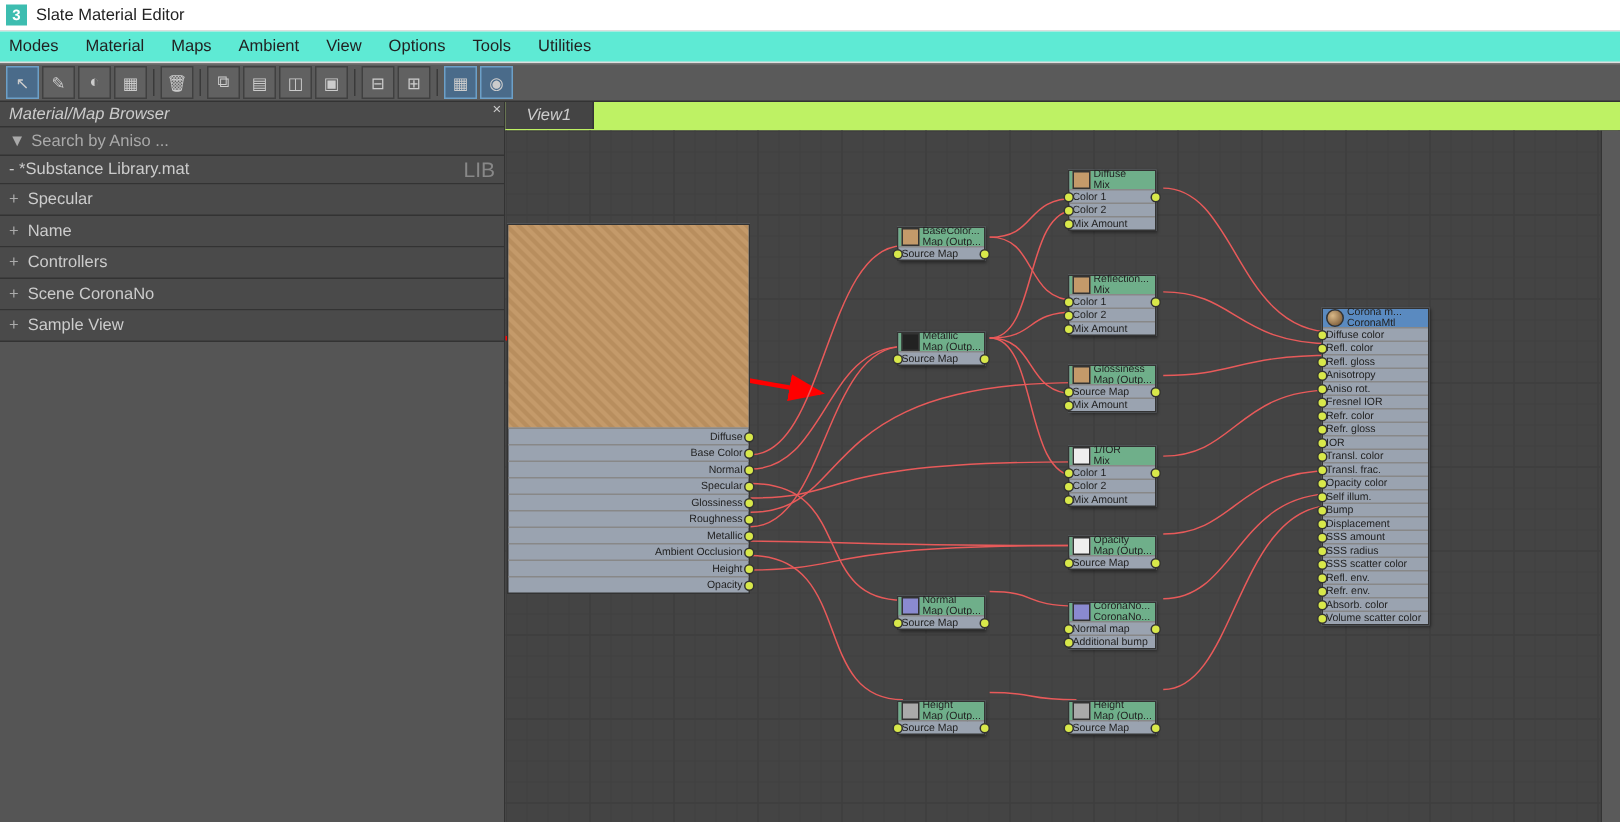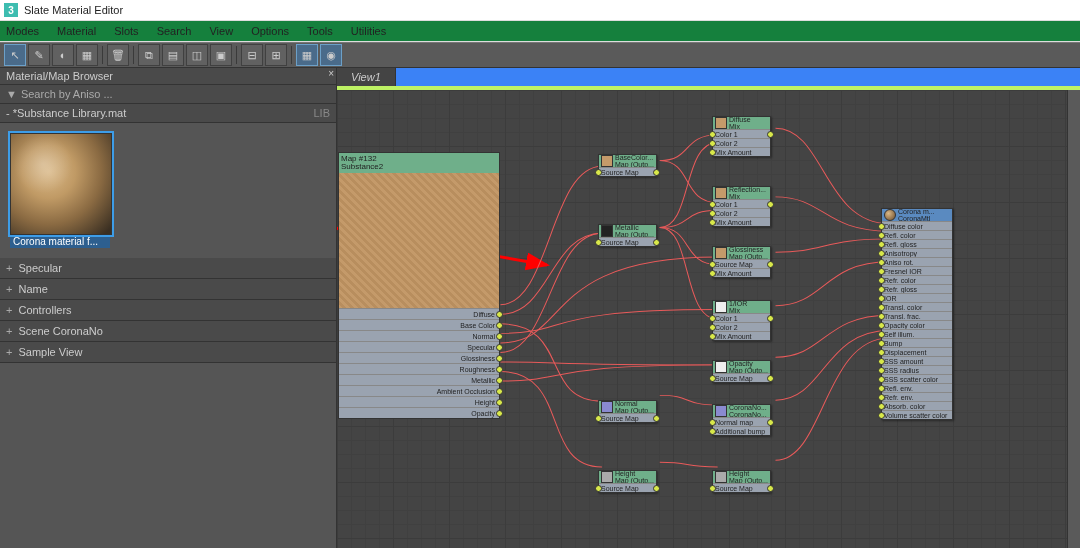--- a/index.html
+++ b/index.html
@@ -1,41 +1,41 @@
 <!DOCTYPE html>
 <html><head>
 <meta charset="utf-8">
 <style>
 html,body{margin:0;padding:0;width:1080px;height:548px;font-family:"Segoe UI",Tahoma,sans-serif;font-size:11px;color:#d0d0d0;background:#fff;overflow:hidden;user-select:none}
 .titlebar{height:20px;background:#fff;display:flex;align-items:center;padding:0 4px;color:#222;border-bottom:1px solid #ddd}
 .titlebar .appicon{width:14px;height:14px;background:#3dbdb0;margin-right:6px;display:flex;align-items:center;justify-content:center;color:#fff;font-weight:bold;font-size:10px}
-.menubar{height:20px;background:#15803d;display:flex;align-items:center;padding:0 6px;color:#222;border-bottom:1px solid #ddd}
+.menubar{height:20px;background:#5eead4;display:flex;align-items:center;padding:0 6px;color:#222;border-bottom:1px solid #ddd}
 .menubar span{margin-right:18px}
 .toolbar{height:24px;background:#5a5a5a;border-top:1px solid #777;border-bottom:1px solid #333;display:flex;align-items:center;padding:0 4px;gap:2px}
 .tbtn{width:20px;height:20px;background:#616161;border:1px solid #404040;display:flex;align-items:center;justify-content:center;color:#ccc;font-size:11px}
 .tbtn.sel{background:#4a6b8a;border-color:#6ca0c8}
 .tbar-sep{width:1px;height:18px;background:#3a3a3a;margin:0 2px}
 .main{display:flex;height:calc(100% - 66px)}
 .sidebar{width:336px;background:#555;border-right:1px solid #333;display:flex;flex-direction:column}
-.panel-hdr{height:16px;background:#4a4a4a;border-bottom:1px solid #333;display:flex;align-items:center;padding:0 6px;color:#ccc;position:relative}
+.panel-hdr{height:16px;background:#4a4a4a;border-bottom:1px solid #333;display:flex;align-items:center;padding:0 6px;font-style:italic;color:#ccc;position:relative}
 .panel-hdr .close{position:absolute;right:2px;top:0;font-size:10px}
 .search-row{height:18px;background:#4a4a4a;border-bottom:1px solid #333;display:flex;align-items:center;padding:0 6px;color:#aaa}
 .search-row .tri{margin-right:4px}
 .lib-hdr{height:18px;background:#4a4a4a;border-bottom:1px solid #333;display:flex;align-items:center;padding:0 6px;color:#ccc}
-.lib-hdr .lib-tag{margin-left:auto;font-size:11px;color:#888}
+.lib-hdr .lib-tag{margin-left:auto;font-size:14px;color:#888}
 .thumb-area{padding:10px;display:flex}
 .thumb{width:100px}
 .thumb-img{width:100px;height:100px;background:radial-gradient(circle at 38% 38%,#d9b887 0%,#c09a65 30%,#8a6a42 60%,#3a2f22 95%);border:1px solid #333;position:relative;overflow:hidden}
 .thumb-img.sel{outline:2px solid #3d9de8}
 .thumb-img::after{content:"";position:absolute;inset:0;background:radial-gradient(circle at 32% 30%,rgba(255,255,255,.25) 0%,rgba(255,255,255,0) 30%)}
 .thumb-lbl{background:#2d5f8f;color:#fff;padding:1px 3px;font-size:10px;width:100px;overflow:hidden;white-space:nowrap;text-overflow:ellipsis;box-sizing:border-box}
 .tree-item{height:20px;background:#4a4a4a;border-bottom:1px solid #333;display:flex;align-items:center;padding:0 6px;color:#ccc}
 .tree-item .plus{margin-right:6px;color:#aaa}
 .canvas-wrap{flex:1;display:flex;flex-direction:column;background:#444}
-.tabbar{height:18px;background:#3b82f6;display:flex;border-bottom:4px solid #bef264}
+.tabbar{height:18px;background:#bef264;display:flex;border-bottom:1px solid #bef264}
 .tab{padding:1px 14px;background:#444;border-right:1px solid #333;font-style:italic;color:#ccc;display:flex;align-items:center}
 .canvas{flex:1;position:relative;background:#444;background-image:linear-gradient(#3c3c3c 1px,transparent 1px),linear-gradient(90deg,#3c3c3c 1px,transparent 1px),linear-gradient(#404040 1px,transparent 1px),linear-gradient(90deg,#404040 1px,transparent 1px);background-size:56px 56px,56px 56px,14px 14px,14px 14px;overflow:hidden}
 .canvas::after{content:"";position:absolute;right:0;top:0;bottom:0;width:12px;background:#5a5a5a;border-left:1px solid #333}
 .canvas .sb-thumb{position:absolute;right:1px;top:180px;width:9px;height:40px;background:#3d9de8;border:1px solid #2a6fa8}
 .node{position:absolute;background:#9aa3b0;border:1px solid #333;font-size:7px;color:#222;box-shadow:1px 1px 2px rgba(0,0,0,.4)}
 .node .n-hdr{display:flex;align-items:center;background:#6faf8a;height:12px;padding:0 2px;gap:2px}
 .node.blue .n-hdr{background:#5a8ac0}
 .node .n-ico{width:10px;height:10px;background:#c49a6a;border:1px solid #333;flex-shrink:0}
 .node .n-ico.dark{background:#222}
 .node .n-ico.white{background:#eee}
@@ -56,22 +56,22 @@
 <body>
 
 <div class="titlebar">
   <div class="appicon">3</div>
   <span>Slate Material Editor</span>
 </div>
 
 <div class="menubar">
   <span>Modes</span>
   <span>Material</span>
-  <span>Slots</span>
-  <span>Search</span>
+  <span>Maps</span>
+  <span>Ambient</span>
   <span>View</span>
   <span>Options</span>
   <span>Tools</span>
   <span>Utilities</span>
 </div>
 
 <div class="toolbar">
   <div class="tbtn sel">↖</div>
   <div class="tbtn">✎</div>
   <div class="tbtn">◐</div>
@@ -98,26 +98,20 @@
       <span class="close">×</span>
     </div>
     <div class="search-row">
       <span class="tri">▼</span>
       <span>Search by Aniso ...</span>
     </div>
     <div class="lib-hdr">
       <span>-&nbsp;</span>
       <span>*Substance Library.mat</span>
       <span class="lib-tag">LIB</span>
-    </div>
-    <div class="thumb-area">
-      <div class="thumb">
-        <div class="thumb-img sel"></div>
-        <div class="thumb-lbl">Corona material f...</div>
-      </div>
     </div>
     <div class="tree-item">
         <span class="plus">+</span>
         <span>Specular</span>
       </div>
     <div class="tree-item">
         <span class="plus">+</span>
         <span>Name</span>
       </div>
     <div class="tree-item">
@@ -170,24 +164,20 @@
         <path d="M432 40 C480 40 480 140 544 140"></path>
         <path d="M432 112 C480 112 480 148 544 148"></path>
         <path d="M432 170 C480 170 480 156 544 156"></path>
         <path d="M432 226 C480 226 480 180 544 180"></path>
         <path d="M432 280 C480 280 480 236 544 236"></path>
         <path d="M432 325 C480 325 480 252 544 252"></path>
         <path d="M432 388 C480 388 480 260 544 260"></path>
       </svg>
 
       <div class="big-node" style="left:1px;top:62px">
-        <div class="n-hdr">
-            <div>Map #132</div>
-            <div>Substance2</div>
-          </div>
         <div class="big-prev"></div>
         <div class="n-row">
             <span>Diffuse</span>
             <span class="sock out"></span>
           </div>
         <div class="n-row">
             <span>Base Color</span>
             <span class="sock out"></span>
           </div>
         <div class="n-row">

